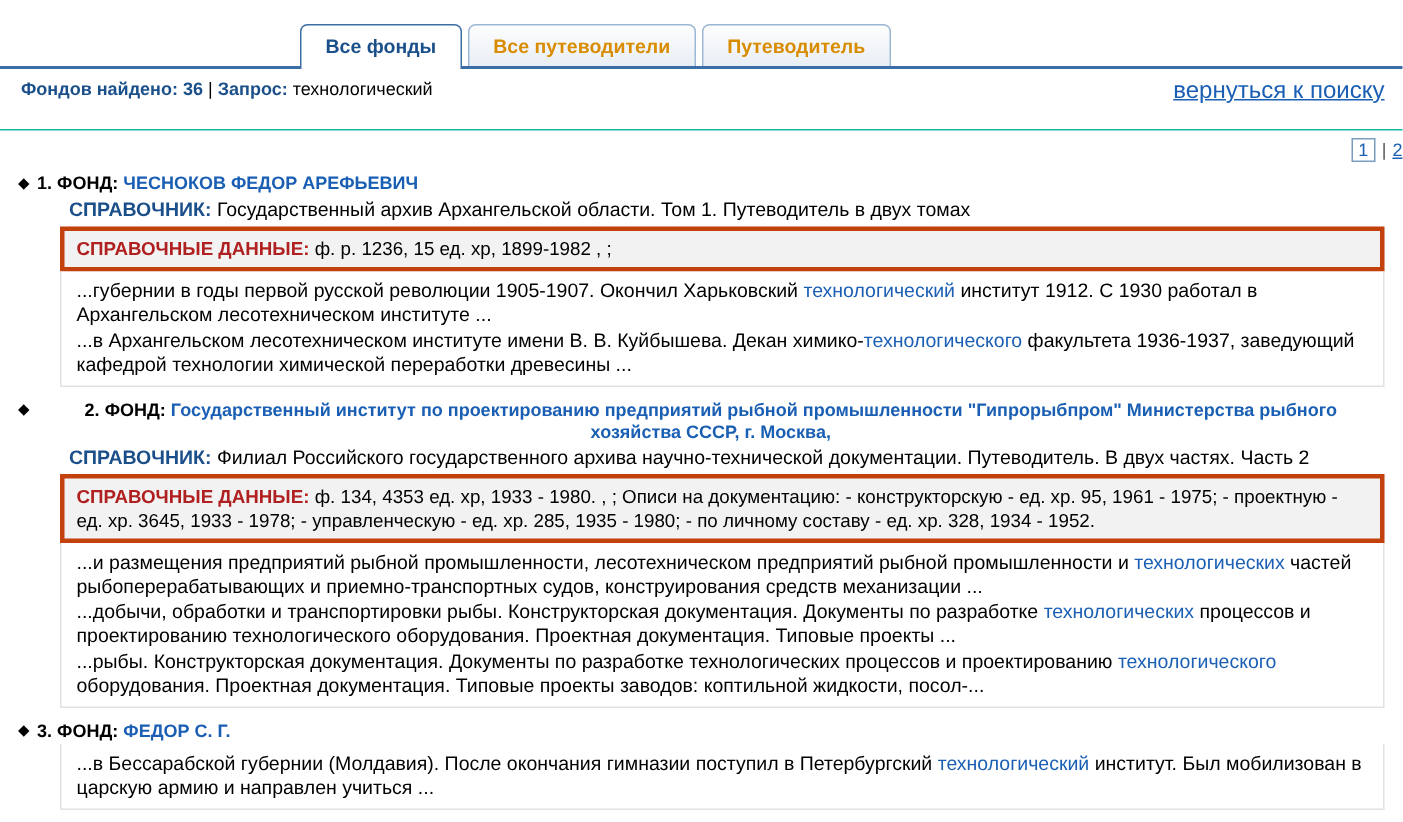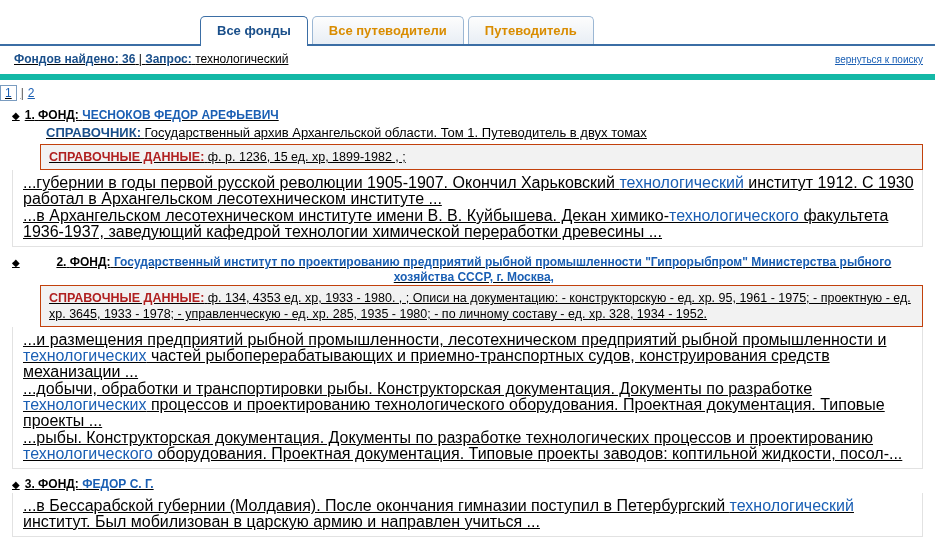--- a/index.html
+++ b/index.html
@@ -13,21 +13,20 @@
     overflow: hidden;
     font-family: "Liberation Sans", sans-serif;
     font-size: 12px;
     color: #000000;
   }
   .page {
     position: relative;
     width: 935px;
     height: 548px;
     box-sizing: border-box;
-    text-decoration: underline;
   }
 
   
   .tabbar {
     position: relative;
     height: 44px;
     border-bottom: 2px solid #3b6ea5;
     background: #ffffff;
   }
   .tabs {
@@ -57,22 +56,22 @@
     border-color: #3b6ea5;
     padding-bottom: 7px;
     position: relative;
     top: 2px;
     z-index: 2;
   }
 
   
   .infobar {
     position: relative;
-    padding: 6px 10px 4px 14px;
-    border-bottom: 6px solid #14b8a6;
+    padding: 6px 10px 16px 14px;
+    border-bottom: 1px solid #14b8a6;
     height: 18px;
   }
   .infobar .left {
     font-size: 12px;
     color: #000000;
   }
   .infobar .label {
     color: #1a4f8a;
     font-weight: bold;
   }
@@ -81,28 +80,28 @@
     font-weight: bold;
   }
   .infobar .right {
     position: absolute;
     right: 12px;
     top: 6px;
   }
   .infobar .right a {
     color: #1a5fb4;
     text-decoration: underline;
-    font-size: 10px;
+    font-size: 16px;
     cursor: pointer;
     text-align: right;
   }
 
   
   .pager {
-    text-align: left;
+    text-align: right;
     padding: 6px 0 8px 0;
     font-size: 12px;
     color: #333;
   }
   .pager .cur {
     border: 1px solid #7a9cc0;
     padding: 0px 4px;
     color: #1a5fb4;
     background: #ffffff;
   }
@@ -153,36 +152,37 @@
     font-size: 13px;
     line-height: 16px;
   }
   .guide .guide-label {
     font-weight: bold;
     color: #1a4f8a;
   }
   .refdata {
     margin-left: 28px;
     background: #f2f2f2;
-    border: 1px solid #c2410c;
+    border: 3px solid #c2410c;
     padding: 4px 8px;
     font-size: 12.5px;
     line-height: 16px;
     color: #000;
   }
   .refdata .ref-label {
     font-weight: bold;
     color: #b02020;
   }
   .snippets {
+    margin-left: 28px;
     border: 1px solid #e2e2e2;
     border-top: none;
     background: #ffffff;
     padding: 5px 8px 5px 10px;
-    font-size: 16px;
+    font-size: 13px;
     line-height: 16px;
   }
   .snippet {
     margin: 0 0 1px 0;
   }
   .hl {
     color: #1a5fb4;
   }
 </style>
 </head>
@@ -238,20 +238,24 @@
       </div>
     </div>
 
     <div class="record">
       <div class="rec-head">
         <span class="bullet">◆</span>
         <span class="rec-title"><span>2.</span>
           <span class="fond-label">ФОНД:</span>
           <span class="fond-name">Государственный институт по проектированию предприятий рыбной промышленности "Гипрорыбпром" Министерства рыбного хозяйства СССР, г. Москва,</span></span>
       </div>
+      <div class="guide">
+        <span class="guide-label">СПРАВОЧНИК:</span>
+        <span>Филиал Российского государственного архива научно-технической документации. Путеводитель. В двух частях. Часть 2</span>
+      </div>
       <div class="refdata">
         <span class="ref-label">СПРАВОЧНЫЕ ДАННЫЕ:</span>
         <span>ф. 134, 4353 ед. хр, 1933 - 1980. , ; Описи на документацию: - конструкторскую - ед. хр. 95, 1961 - 1975; - проектную - ед. хр. 3645, 1933 - 1978; - управленческую - ед. хр. 285, 1935 - 1980; - по личному составу - ед. хр. 328, 1934 - 1952.</span>
       </div>
       <div class="snippets">
         <div class="snippet"><span>...и размещения предприятий рыбной промышленности, лесотехническом предприятий рыбной промышленности и </span><span class="hl">технологических</span><span> частей рыбоперерабатывающих и приемно-транспортных судов, конструирования средств механизации ...</span></div>
         <div class="snippet"><span>...добычи, обработки и транспортировки рыбы. Конструкторская документация. Документы по разработке </span><span class="hl">технологических</span><span> процессов и проектированию технологического оборудования. Проектная документация. Типовые проекты ...</span></div>
         <div class="snippet"><span>...рыбы. Конструкторская документация. Документы по разработке технологических процессов и проектированию </span><span class="hl">технологического</span><span> оборудования. Проектная документация. Типовые проекты заводов: коптильной жидкости, посол-...</span></div>
       </div>
     </div>

